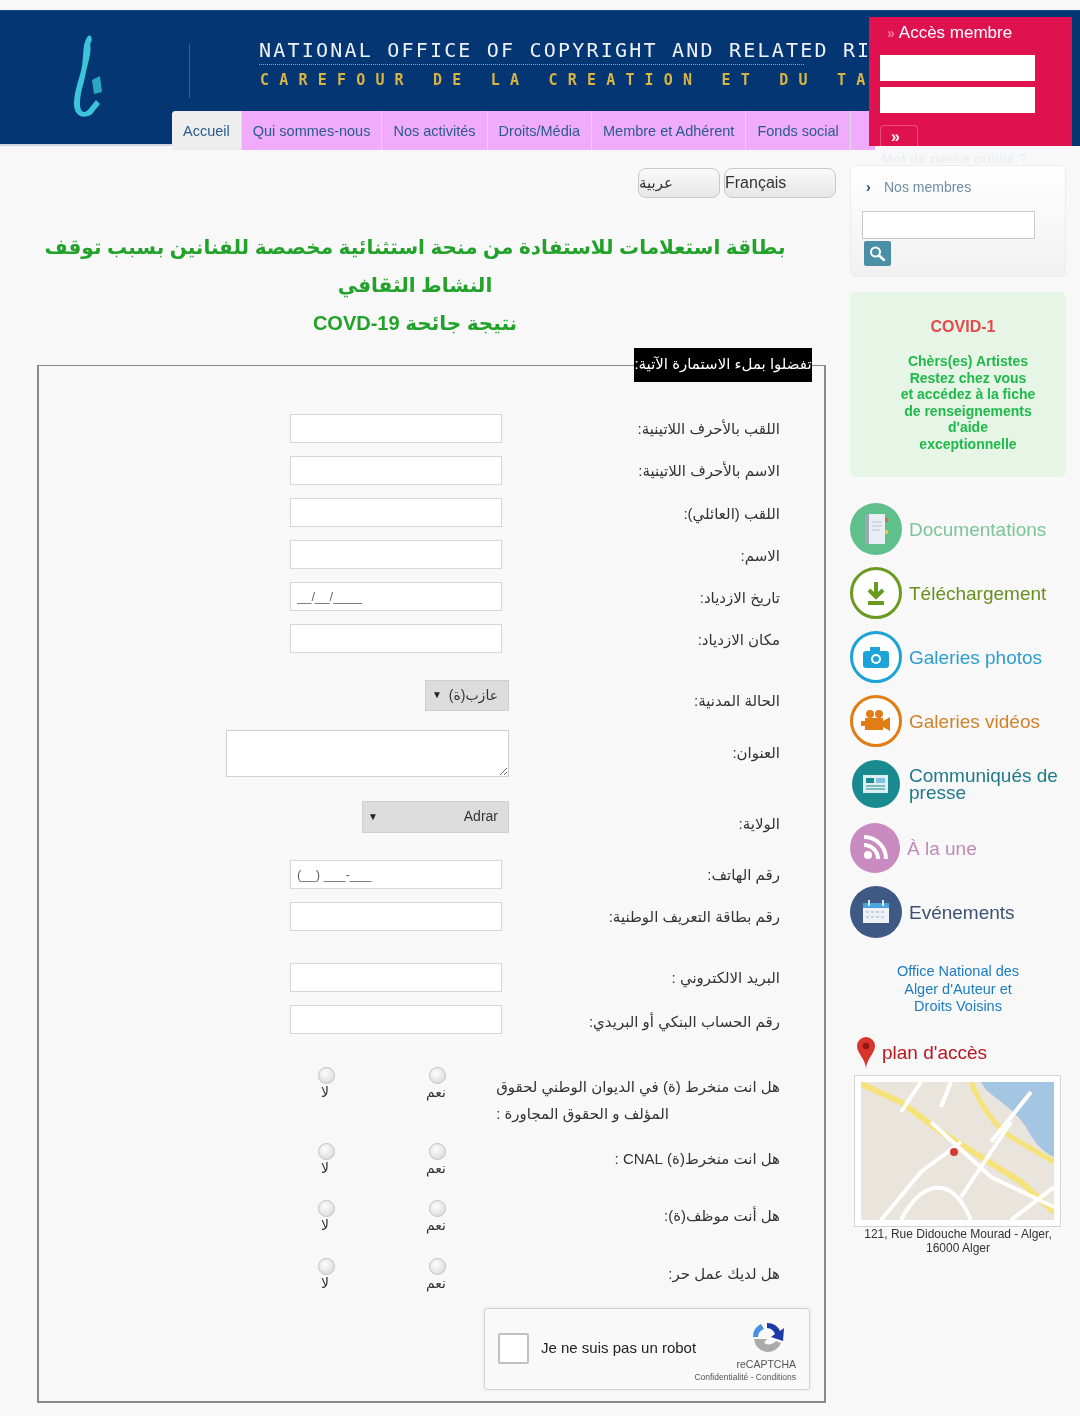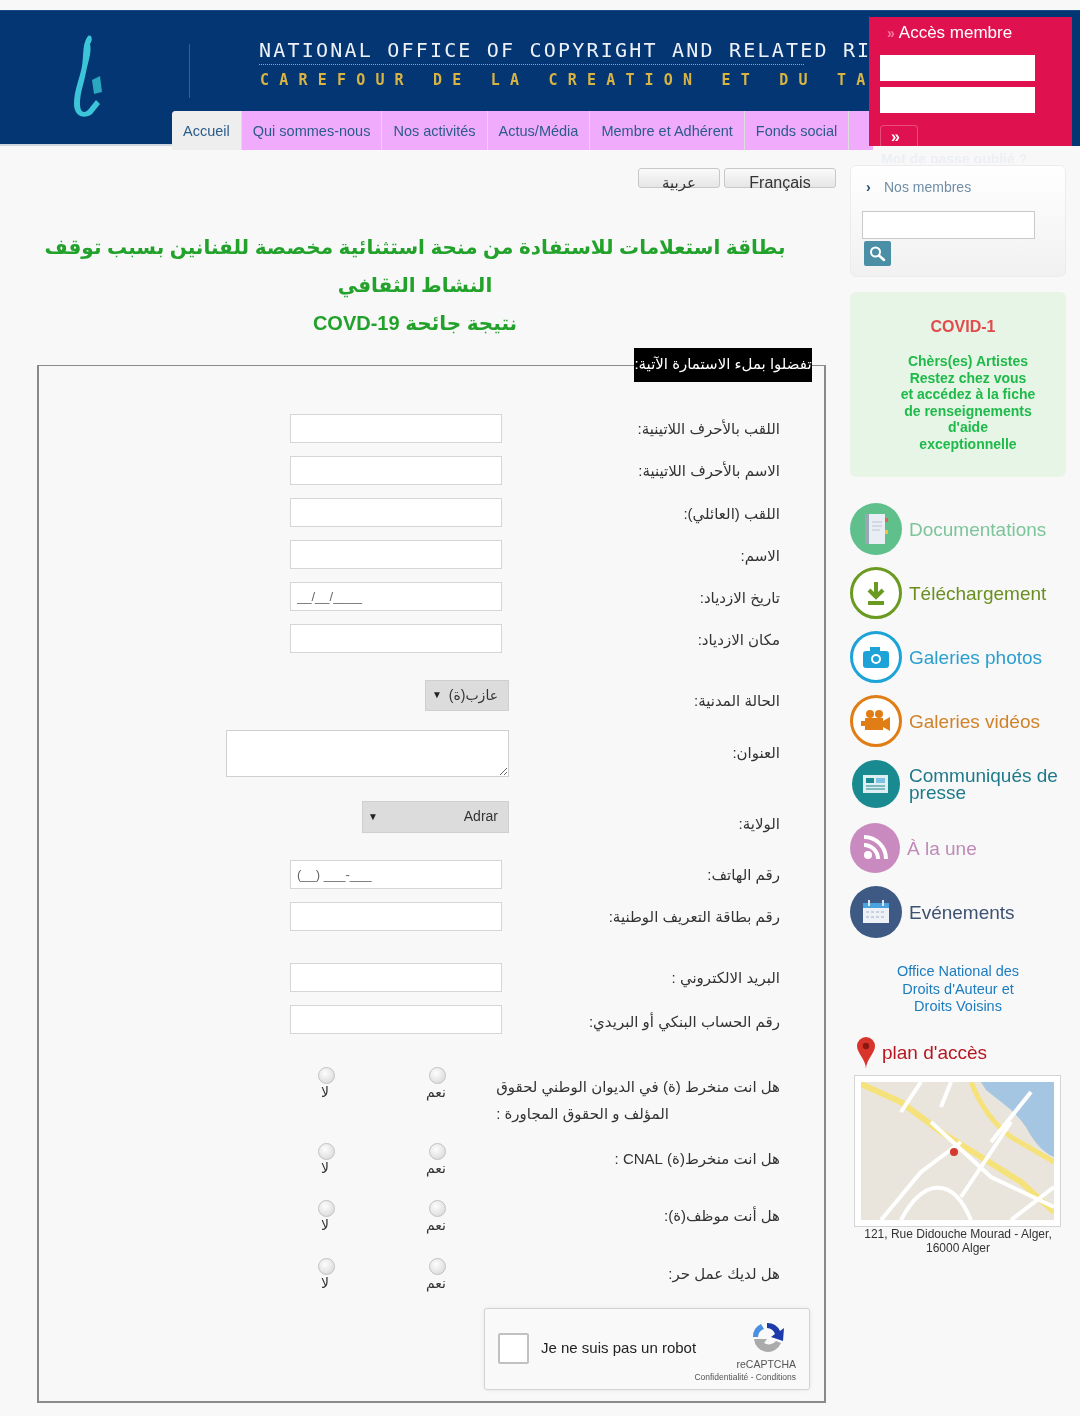--- a/index.html
+++ b/index.html
@@ -21,21 +21,21 @@
   .nav-spacer { width: 24px; }
 
   .member-box { position: absolute; left: 869px; top: 17px; width: 203px; height: 129px; background: #e0114f; }
   .member-title { position: absolute; left: 18px; top: 6px; color: #fff; font-size: 17px; font-family: "Liberation Sans Narrow", "Liberation Sans", sans-serif; }
   .member-title .chev { color: #f57aa0; font-weight: bold; margin-right: 4px; font-size: 14px; }
   .member-input { position: absolute; left: 11px; width: 155px; height: 26px; background: #fff; border: none; }
   .member-go { position: absolute; left: 11px; top: 108px; width: 38px; height: 21px; color: #fff; font-weight: bold; font-size: 16px; border: 1px solid #e84c7b; border-bottom: none; border-radius: 4px 4px 0 0; padding-left: 10px; line-height: 22px; }
   .forgot { position: absolute; left: 881px; top: 151px; color: #eceff3; font-size: 14px; font-weight: bold; white-space: nowrap; height: 12px; overflow: hidden; }
 
   
-  .lang-btn { position: absolute; top: 168px; height: 20px; border: 1px solid #c8c8c8; border-radius: 3px; background: linear-gradient(#fafafa, #e6e6e6); color: #333; text-align: center; line-height: 28px; }
+  .lang-btn { position: absolute; top: 168px; height: 30px; border: 1px solid #c8c8c8; border-radius: 8px; background: linear-gradient(#fafafa, #e6e6e6); color: #333; text-align: left; line-height: 28px; }
   .lang-ar { left: 638px; width: 82px; font-size: 15px; }
   .lang-fr { left: 724px; width: 112px; font-size: 16px; }
 
   
   .page-title { position: absolute; left: 40px; top: 228px; width: 750px; text-align: center; color: #22a22a; font-size: 20px; font-weight: bold; line-height: 38px; direction: rtl; }
 
   
   .fieldset { position: absolute; left: 37px; top: 365px; width: 789px; height: 1038px; border: 2px solid #8a8a8a; border-top-width: 1px; }
   .legend { position: absolute; left: 634px; top: 348px; width: 178px; height: 34px; background: #000; color: #fff; font-size: 15px; line-height: 32px; text-align: center; direction: rtl; }
 
@@ -90,21 +90,21 @@
 </svg>
 <div class="logo-divider"></div>
 <div class="title-en">NATIONAL OFFICE OF COPYRIGHT AND RELATED RIGHTS</div>
 <div class="title-dots"></div>
 <div class="title-fr">CAREFOUR DE LA CREATION ET DU TALENT</div>
 
 <div class="nav">
   <div class="nav-item active">Accueil</div>
   <div class="nav-item">Qui sommes-nous</div>
   <div class="nav-item">Nos activités</div>
-  <div class="nav-item">Actus/Média</div>
+  <div class="nav-item">Droits/Média</div>
   <div class="nav-item">Membre et Adhérent</div>
   <div class="nav-item">Fonds social</div>
   <div class="nav-spacer"></div>
 </div>
 
 <div class="member-box">
   <div class="member-title">
     <span class="chev">»</span><span>Accès membre</span>
   </div>
   <input class="member-input" style="top: 38px;" value="">
@@ -343,21 +343,21 @@
           <rect x="15" y="17" width="3" height="2"></rect>
           <rect x="20" y="17" width="3" height="2"></rect>
         </g>
       </svg>
   </div>
   <span class="side-label" style="color:#3d5273">Evénements</span>
 </div>
 
 <div class="office-name">
   <div>Office National des</div>
-  <div>Droits d'Auteur et</div>
+  <div>Alger d'Auteur et</div>
   <div>Droits Voisins</div>
 </div>
 
 <div class="map-title">
   <svg width="20" height="34" viewBox="0 0 20 34">
       <path d="M10 1 A9 9 0 0 1 19 10 C19 17 10 24 10 33 C10 24 1 17 1 10 A9 9 0 0 1 10 1 Z" fill="#d9342b"></path>
       <circle cx="10" cy="10" r="3.2" fill="#8a1812"></circle>
     </svg>
   <span class="map-title-text">plan d'accès</span>
 </div>

